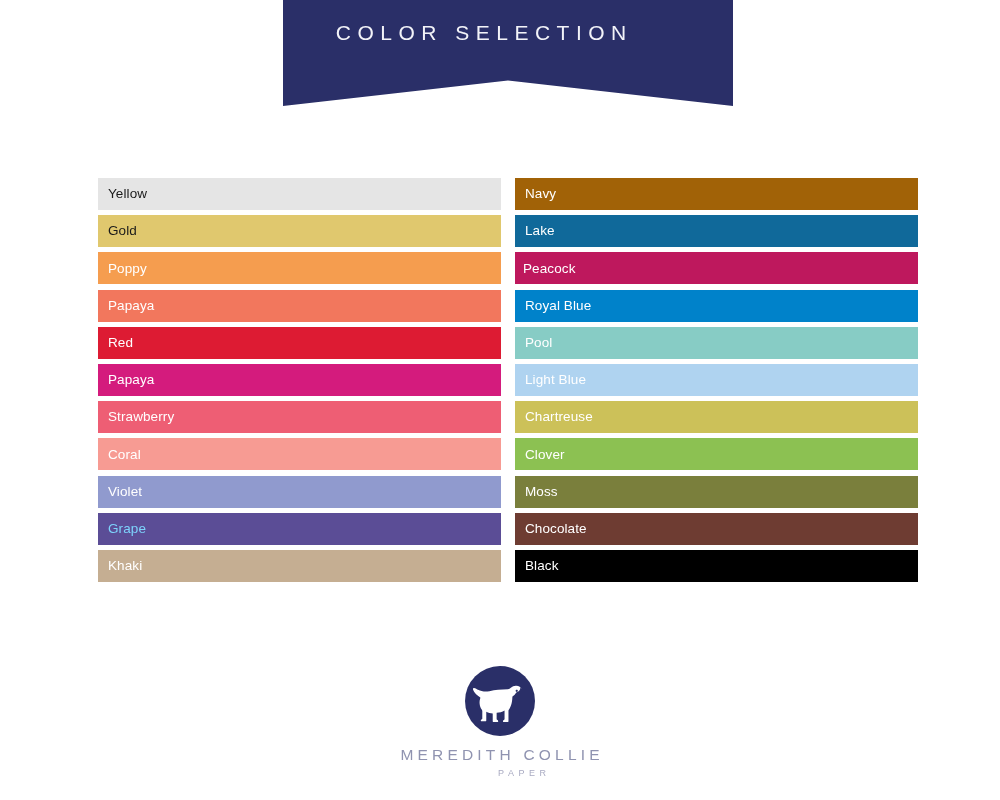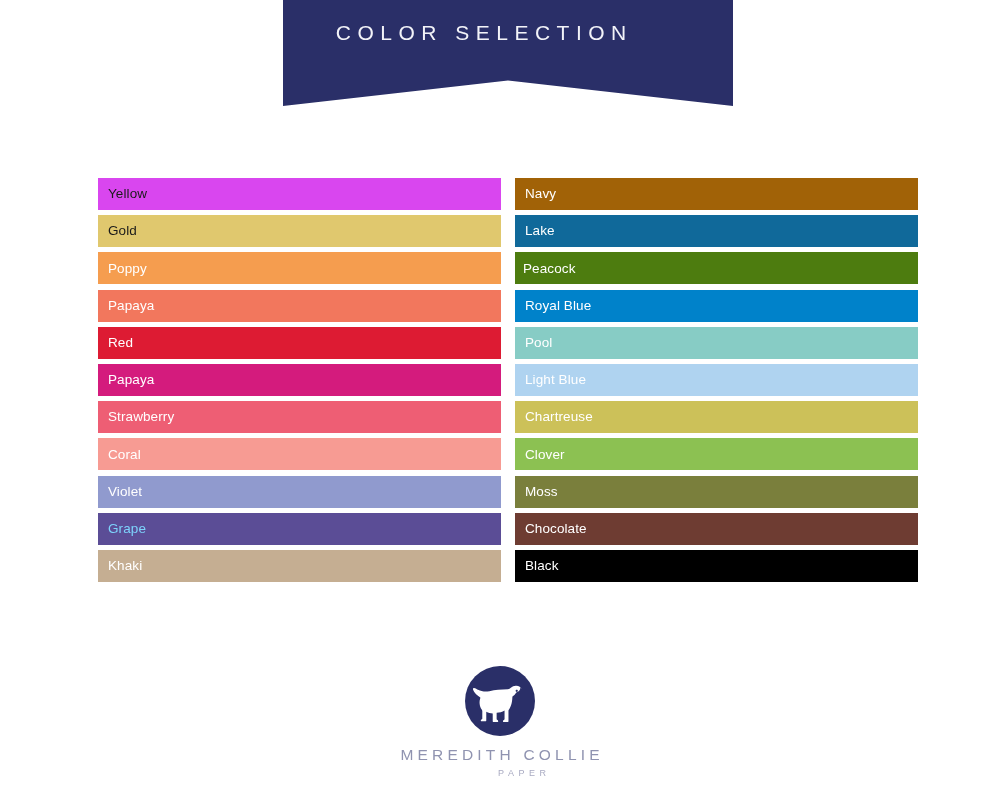--- a/index.html
+++ b/index.html
@@ -110,21 +110,21 @@
 </head>
 <body style="background: rgb(255, 255, 255);">
 
 <div id="header-banner">
   <div id="banner-shape" style="background: rgb(42, 47, 104);"></div>
   <div id="page-title" style="color: rgb(242, 243, 248);">COLOR SELECTION</div>
 </div>
 
 <div id="swatch-grid">
     <div class="swatch-column">
-      <div class="swatch-row" style="background: #d946ef;">
+      <div class="swatch-row" style="background: #e5e5e5;">
         <span class="swatch-label" style="color: rgb(26, 26, 26);">Yellow</span>
       </div>
       <div class="swatch-row" style="background: rgb(224, 200, 110);">
         <span class="swatch-label" style="color: rgb(26, 26, 26);">Gold</span>
       </div>
       <div class="swatch-row" style="background: rgb(245, 157, 79);">
         <span class="swatch-label" style="color: rgb(255, 255, 255);">Poppy</span>
       </div>
       <div class="swatch-row" style="background: rgb(242, 119, 93);">
         <span class="swatch-label" style="color: rgb(255, 255, 255);">Papaya</span>
@@ -151,21 +151,21 @@
         <span class="swatch-label" style="color: rgb(255, 255, 255);">Khaki</span>
       </div>
     </div>
     <div class="swatch-column">
       <div class="swatch-row" style="background: #a16207;">
         <span class="swatch-label" style="color: rgb(255, 255, 255);">Navy</span>
       </div>
       <div class="swatch-row" style="background: rgb(16, 105, 154);">
         <span class="swatch-label" style="color: rgb(255, 255, 255);">Lake</span>
       </div>
-      <div class="swatch-row" style="background: #4d7c0f; padding-left: 8px;">
+      <div class="swatch-row" style="background: #be185d; padding-left: 8px;">
         <span class="swatch-label" style="color: rgb(255, 255, 255);">Peacock</span>
       </div>
       <div class="swatch-row" style="background: rgb(0, 130, 202);">
         <span class="swatch-label" style="color: rgb(255, 255, 255);">Royal Blue</span>
       </div>
       <div class="swatch-row" style="background: rgb(135, 204, 197);">
         <span class="swatch-label" style="color: rgb(255, 255, 255);">Pool</span>
       </div>
       <div class="swatch-row" style="background: rgb(175, 211, 240);">
         <span class="swatch-label" style="color: rgb(255, 255, 255);">Light Blue</span>

